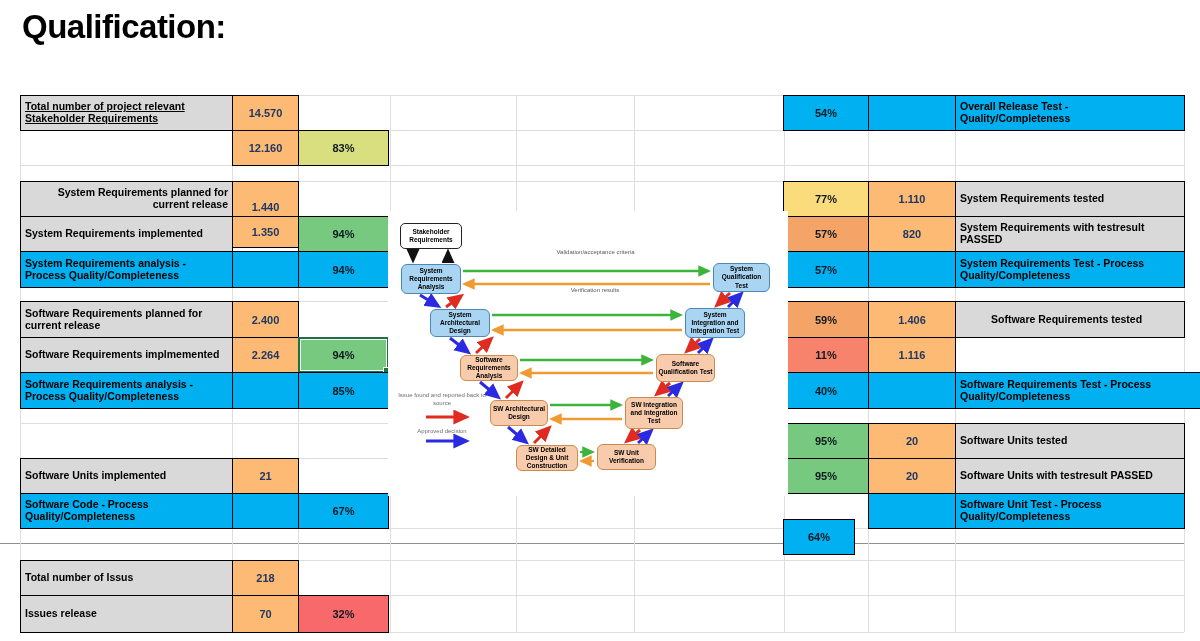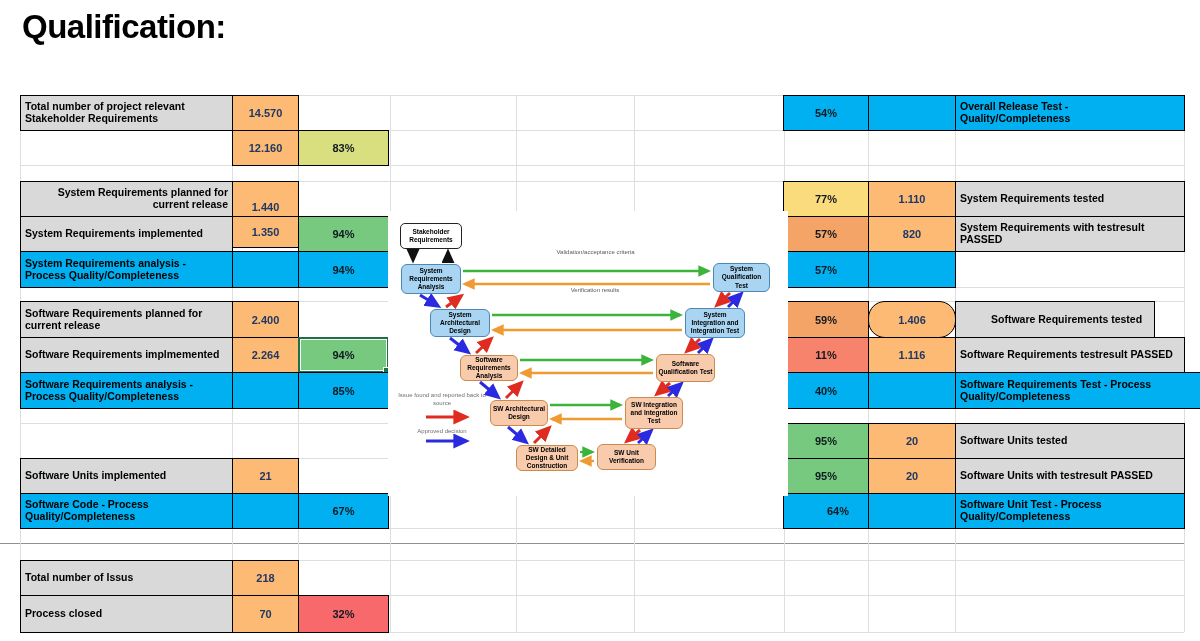--- a/index.html
+++ b/index.html
@@ -65,21 +65,21 @@
       <div style="left: 390px; top: 95px; width: 1px; height: 537px;"></div>
       <div style="left: 516px; top: 95px; width: 1px; height: 537px;"></div>
       <div style="left: 634px; top: 95px; width: 1px; height: 537px;"></div>
       <div style="left: 784px; top: 95px; width: 1px; height: 537px;"></div>
       <div style="left: 868px; top: 95px; width: 1px; height: 537px;"></div>
       <div style="left: 955px; top: 95px; width: 1px; height: 537px;"></div>
       <div style="left: 1184px; top: 95px; width: 1px; height: 537px;"></div>
     </div>
   <div id="title">Qualification:</div>
 
-  <div class="cell lbl" style="left:20px;top:95px;width:230px;height:36px;">Total number of project relevant Stakeholder Requirements</div>
+  <div class="cell lbl" style="left:20px;top:95px;width:230px;height:36px;text-decoration:underline;">Total number of project relevant Stakeholder Requirements</div>
   <div class="cell num" style="left:232px;top:95px;width:67px;height:36px;">14.570</div>
 
   <div class="cell num" style="left:232px;top:130px;width:67px;height:36px;">12.160</div>
   <div class="cell pct c-ygreen" style="left:298px;top:130px;width:91px;height:36px;">83%</div>
 
   <div class="cell lbl" style="left:20px;top:181px;width:213px;height:36px;text-align:right;">System Requirements planned for current release</div>
   <div class="cell num" style="left:232px;top:181px;width:67px;height:52px;text-align:right;">1.440</div>
 
   <div class="cell lbl" style="left:20px;top:216px;width:213px;height:36px;">System Requirements implemented</div>
   <div class="cell num" style="left:232px;top:216px;width:67px;height:32px;">1.350</div>
@@ -103,60 +103,60 @@
   <div class="cell lbl" style="left:20px;top:458px;width:213px;height:36px;">Software Units implemented</div>
   <div class="cell num" style="left:232px;top:458px;width:67px;height:36px;">21</div>
 
   <div class="cell lbl blue" style="left:20px;top:493px;width:213px;height:36px;">Software Code - Process Quality/Completeness</div>
   <div class="cell blue" style="left:232px;top:493px;width:67px;height:36px;"></div>
   <div class="cell pct blue" style="left:298px;top:493px;width:91px;height:36px;text-align:right;">67%</div>
 
   <div class="cell lbl" style="left:20px;top:560px;width:213px;height:36px;">Total number of Issus</div>
   <div class="cell num" style="left:232px;top:560px;width:67px;height:36px;">218</div>
 
-  <div class="cell lbl" style="left:20px;top:595px;width:213px;height:38px;">Process closed</div>
+  <div class="cell lbl" style="left:20px;top:595px;width:213px;height:38px;">Issues release</div>
   <div class="cell num" style="left:232px;top:595px;width:67px;height:38px;">70</div>
   <div class="cell pct c-red" style="left:298px;top:595px;width:91px;height:38px;">32%</div>
 
   <div class="cell pct blue" style="left:783px;top:95px;width:86px;height:36px;">54%</div>
   <div class="cell blue" style="left:868px;top:95px;width:88px;height:36px;"></div>
   <div class="cell lbl blue" style="left:955px;top:95px;width:230px;height:36px;">Overall Release Test - Quality/Completeness</div>
 
   <div class="cell pct c-yellow" style="left:783px;top:181px;width:86px;height:36px;">77%</div>
   <div class="cell num" style="left:868px;top:181px;width:88px;height:36px;">1.110</div>
   <div class="cell lbl" style="left:955px;top:181px;width:230px;height:36px;">System Requirements tested</div>
 
   <div class="cell pct c-orange" style="left:783px;top:216px;width:86px;height:36px;">57%</div>
   <div class="cell num" style="left:868px;top:216px;width:88px;height:36px;">820</div>
   <div class="cell lbl" style="left:955px;top:216px;width:230px;height:36px;">System Requirements with testresult PASSED</div>
 
   <div class="cell pct blue" style="left:783px;top:251px;width:86px;height:37px;">57%</div>
   <div class="cell blue" style="left:868px;top:251px;width:88px;height:37px;"></div>
+  <div class="cell lbl blue" style="left:955px;top:251px;width:230px;height:37px;">System Requirements Test - Process Quality/Completeness</div>
 
   <div class="cell pct c-orange" style="left:783px;top:301px;width:86px;height:37px;">59%</div>
-  <div class="cell num" style="left:868px;top:301px;width:88px;height:37px;border-radius:17px;">1.406</div>
-  <div class="cell lbl" style="left:955px;top:301px;width:200px;height:37px;padding-left:35px;">Software Requirements tested</div>
+  <div class="cell num" style="left:868px;top:301px;width:88px;height:37px;">1.406</div>
+  <div class="cell lbl" style="left:955px;top:301px;width:230px;height:37px;padding-left:35px;">Software Requirements tested</div>
 
   <div class="cell pct c-salmon" style="left:783px;top:337px;width:86px;height:36px;">11%</div>
   <div class="cell num" style="left:868px;top:337px;width:88px;height:36px;">1.116</div>
-  <div class="cell lbl" style="left:955px;top:337px;width:230px;height:36px;">Software Requirements testresult PASSED</div>
 
   <div class="cell pct blue" style="left:783px;top:372px;width:86px;height:37px;">40%</div>
   <div class="cell blue" style="left:868px;top:372px;width:88px;height:37px;"></div>
   <div class="cell lbl blue" style="left:955px;top:372px;width:248px;height:37px;">Software Requirements Test - Process Quality/Completeness</div>
 
   <div class="cell pct c-green" style="left:783px;top:423px;width:86px;height:36px;">95%</div>
   <div class="cell num" style="left:868px;top:423px;width:88px;height:36px;">20</div>
   <div class="cell lbl" style="left:955px;top:423px;width:230px;height:36px;">Software Units tested</div>
 
   <div class="cell pct c-green" style="left:783px;top:458px;width:86px;height:36px;">95%</div>
   <div class="cell num" style="left:868px;top:458px;width:88px;height:36px;">20</div>
   <div class="cell lbl" style="left:955px;top:458px;width:230px;height:36px;">Software Units with testresult PASSED</div>
 
-  <div class="cell pct blue" style="left:783px;top:493px;width:110px;height:36px;">64%</div>
+  <div class="cell pct blue" style="left:783px;top:519px;width:72px;height:36px;">64%</div>
   <div class="cell blue" style="left:868px;top:493px;width:88px;height:36px;"></div>
   <div class="cell lbl blue" style="left:955px;top:493px;width:230px;height:36px;">Software Unit Test - Process Quality/Completeness</div>
 
   <div id="diagram-bg"></div>
 
   <svg id="varrows" viewBox="0 0 400 285" xmlns="http://www.w3.org/2000/svg">
     <defs>
       <marker id="m-g" markerWidth="6" markerHeight="6" refX="4.2" refY="2.5" orient="auto">
           <path d="M0,0L5.5,2.5L0,5z" fill="#3CB43C"></path>
         </marker>

